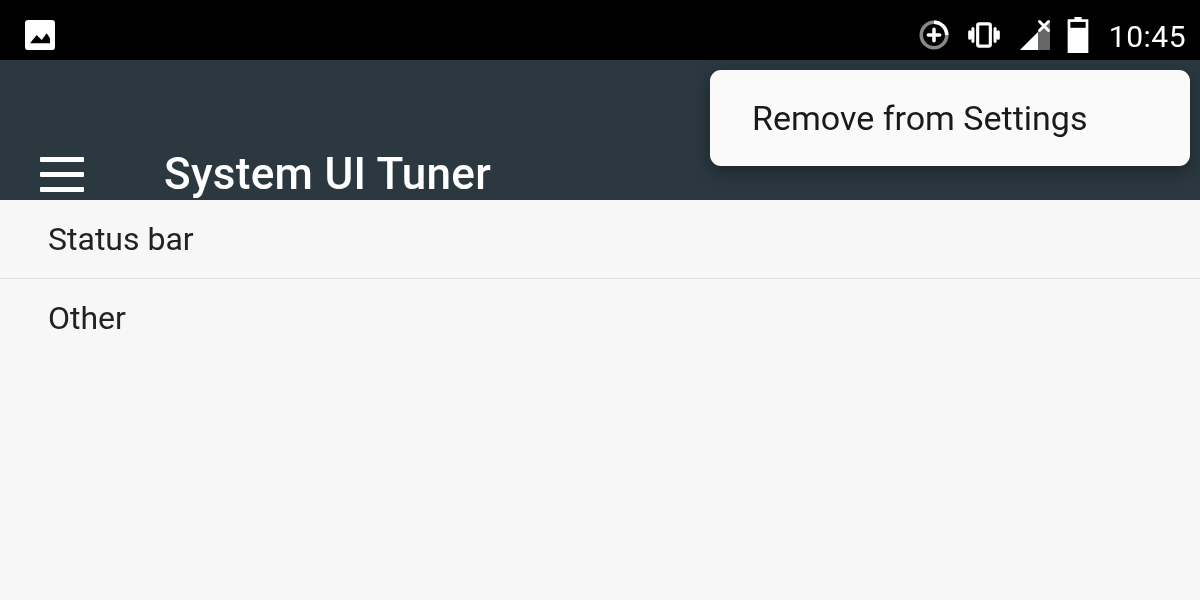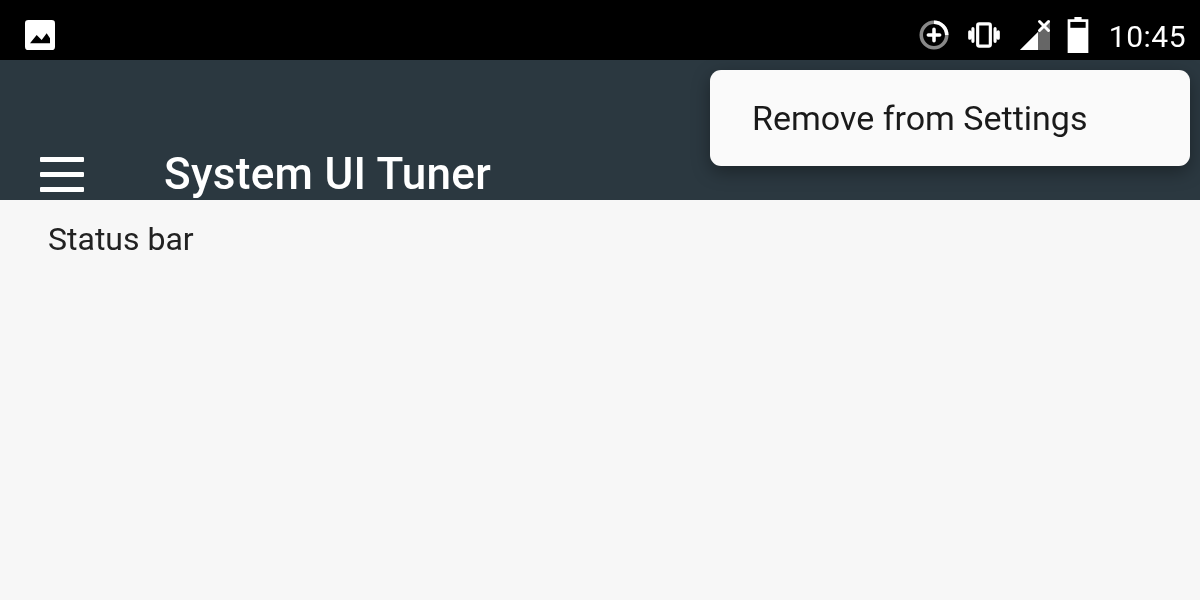--- a/index.html
+++ b/index.html
@@ -146,13 +146,14 @@
   </div>
   <div class="app-title">System UI Tuner</div>
 
   <div class="overflow-menu">
     <div class="overflow-item">Remove from Settings</div>
   </div>
 </div>
 
 <div class="content">
   <div class="list-item">Status bar</div>
+  <div class="list-item">Other</div>
 </div>
 
 </body></html>

